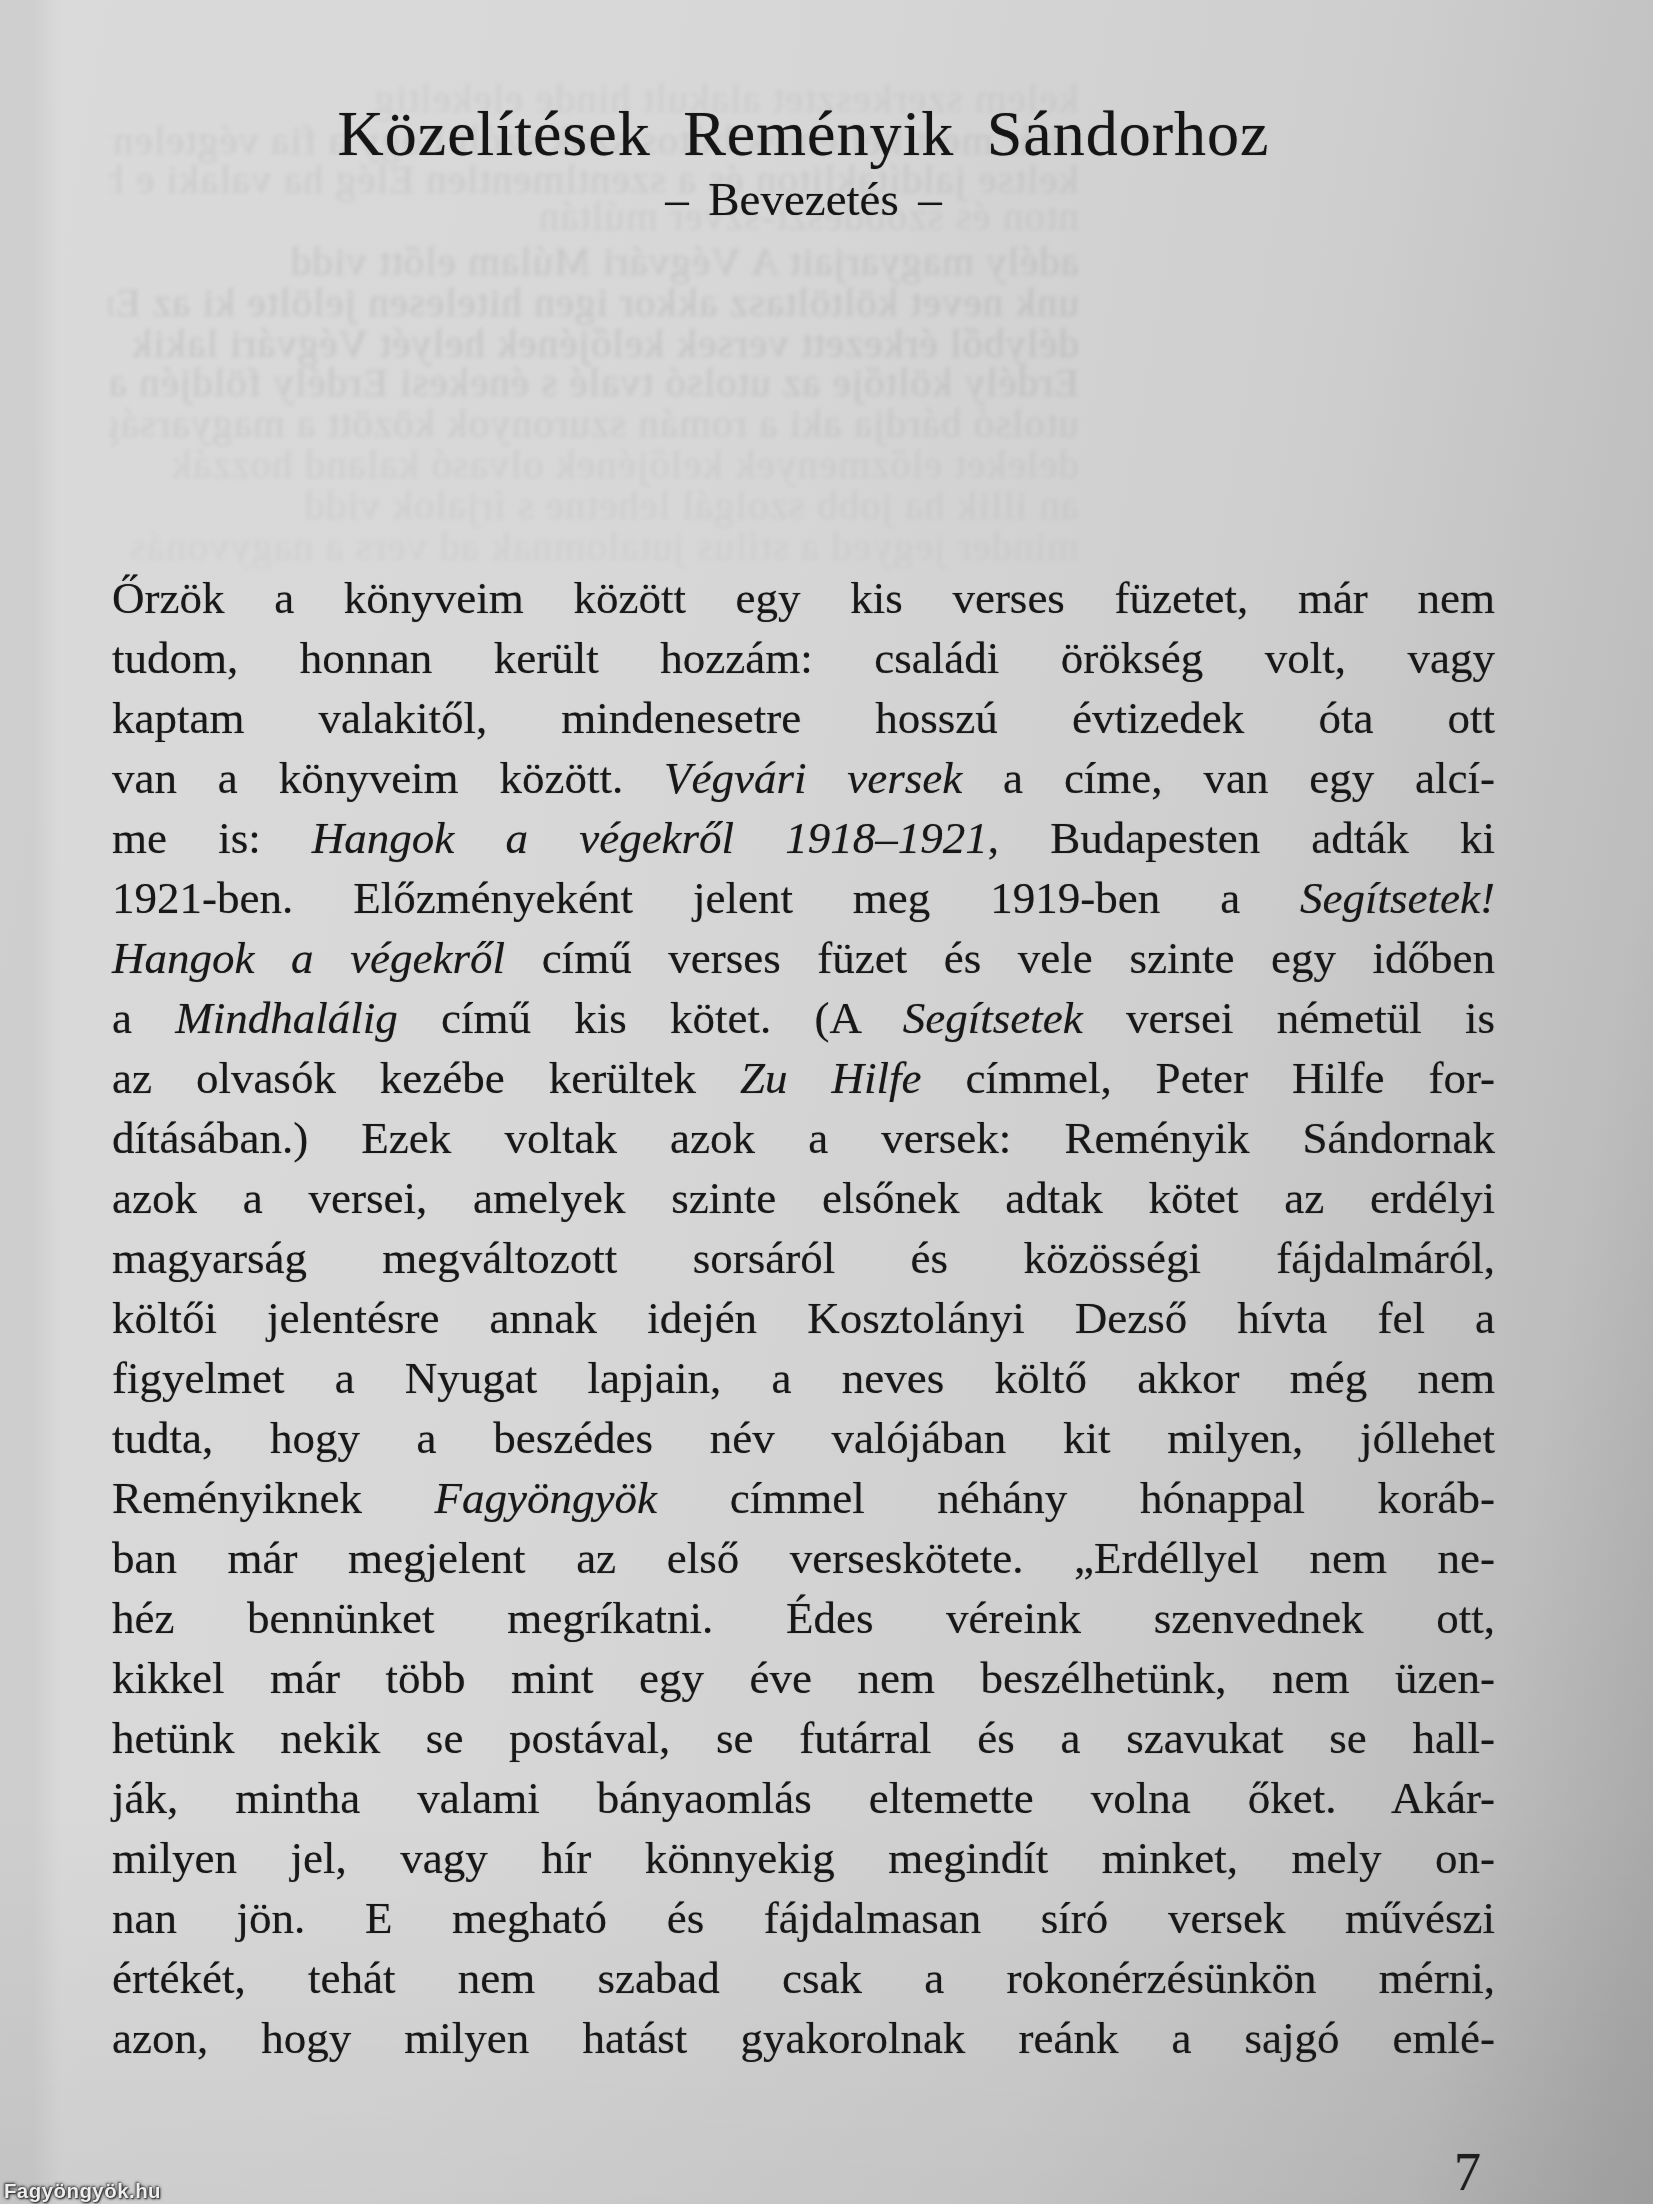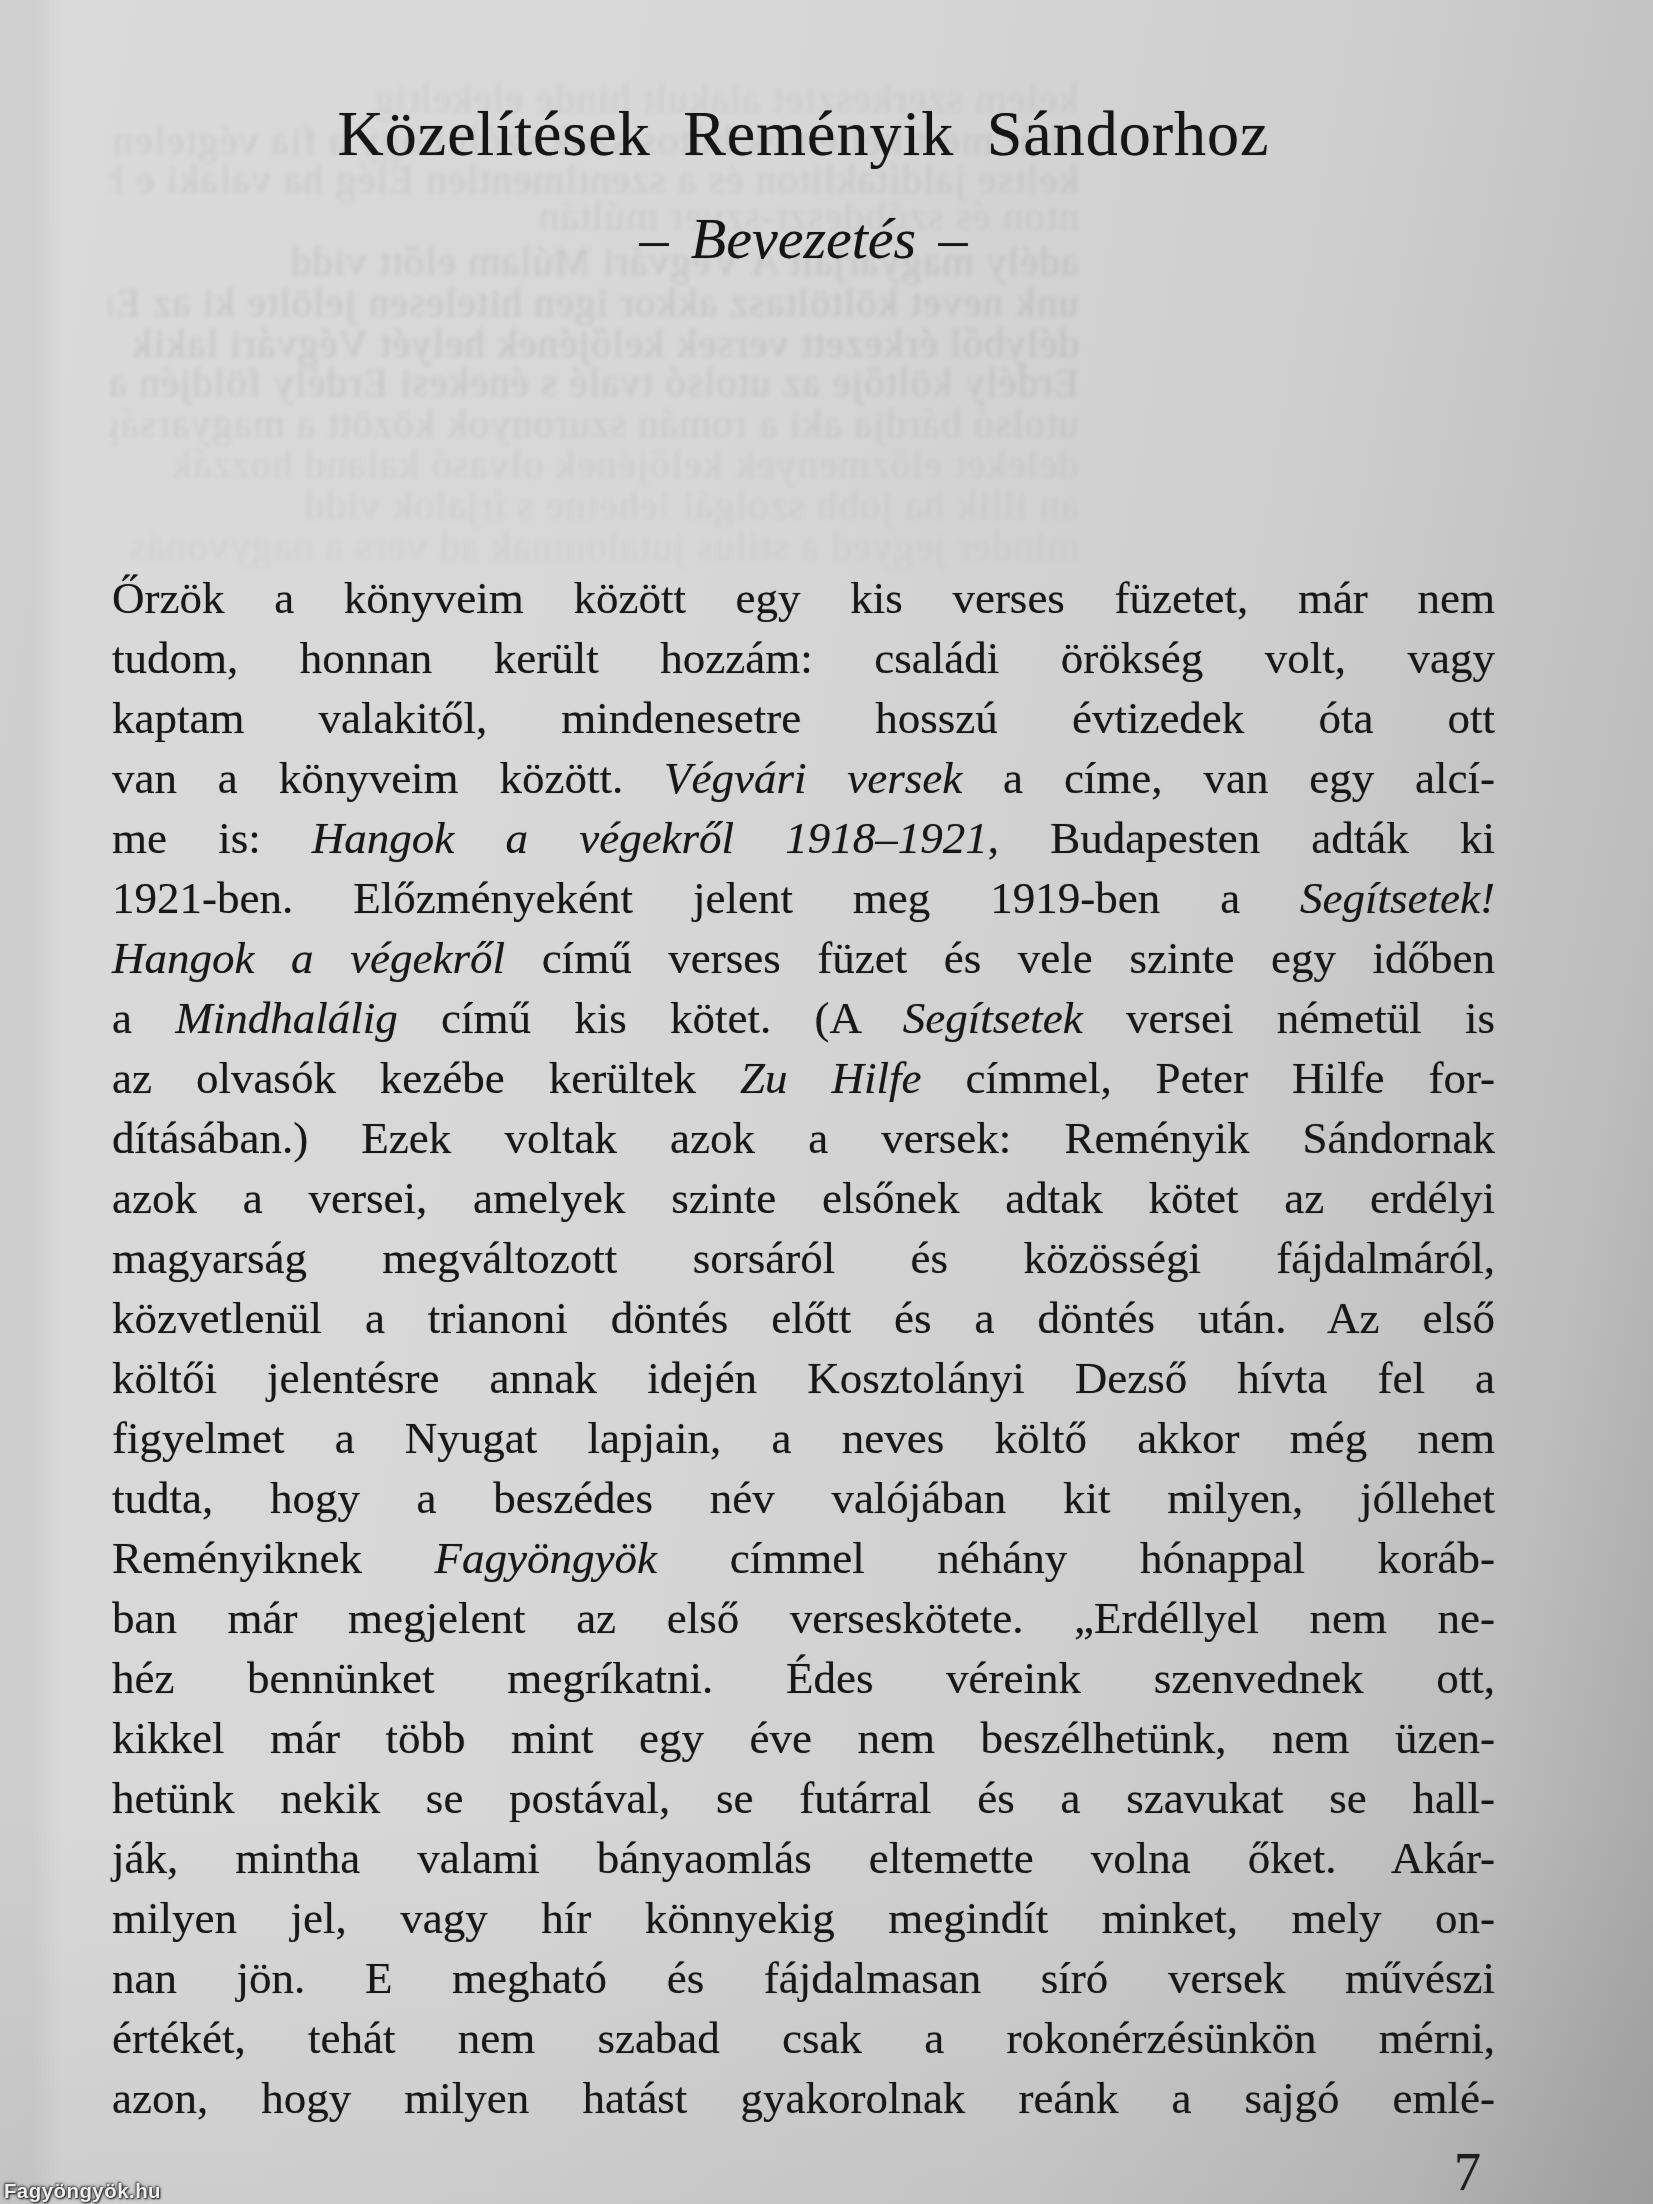--- a/index.html
+++ b/index.html
@@ -51,23 +51,21 @@
     color: #151515;
   }
   #page-title {
     font-size: 64px;
     line-height: 76px;
     word-spacing: 15.5px;
     letter-spacing: 1px;
     text-shadow: 0 0 1px rgba(20,20,20,0.55);
   }
   #page-subtitle {
-    margin-top: 33px;
-    font-size: 58px;
-    font-style: italic;
+    font-size: 47px;
     word-spacing: 7.8px;
     text-shadow: 0 0 1px rgba(20,20,20,0.45);
   }
   #body-text {
     position: absolute;
     left: 112px;
     top: 568px;
     width: 1383px;
     z-index: 3;
     color: #181818;
@@ -137,21 +135,20 @@
       <div class="body-line"><span>kaptam valakitől, mindenesetre hosszú évtizedek óta ott</span></div>
       <div class="body-line"><span>van a könyveim között. </span><i>Végvári versek</i><span> a címe, van egy alcí-</span></div>
       <div class="body-line"><span>me is: </span><i>Hangok a végekről 1918–1921</i><span>, Budapesten adták ki</span></div>
       <div class="body-line"><span>1921-ben. Előzményeként jelent meg 1919-ben a </span><i>Segítsetek!</i></div>
       <div class="body-line"><i>Hangok a végekről</i><span> című verses füzet és vele szinte egy időben</span></div>
       <div class="body-line"><span>a </span><i>Mindhalálig</i><span> című kis kötet. (A </span><i>Segítsetek</i><span> versei németül is</span></div>
       <div class="body-line"><span>az olvasók kezébe kerültek </span><i>Zu Hilfe</i><span> címmel, Peter Hilfe for-</span></div>
       <div class="body-line"><span>dításában.) Ezek voltak azok a versek: Reményik Sándornak</span></div>
       <div class="body-line"><span>azok a versei, amelyek szinte elsőnek adtak kötet az erdélyi</span></div>
       <div class="body-line"><span>magyarság megváltozott sorsáról és közösségi fájdalmáról,</span></div>
-      <div class="body-line"><span>közvetlenül a trianoni döntés előtt és a döntés után. Az első</span></div>
       <div class="body-line"><span>költői jelentésre annak idején Kosztolányi Dezső hívta fel a</span></div>
       <div class="body-line"><span>figyelmet a Nyugat lapjain, a neves költő akkor még nem</span></div>
       <div class="body-line"><span>tudta, hogy a beszédes név valójában kit milyen, jóllehet</span></div>
       <div class="body-line"><span>Reményiknek </span><i>Fagyöngyök</i><span> címmel néhány hónappal koráb-</span></div>
       <div class="body-line"><span>ban már megjelent az első verseskötete. „Erdéllyel nem ne-</span></div>
       <div class="body-line"><span>héz bennünket megríkatni. Édes véreink szenvednek ott,</span></div>
       <div class="body-line"><span>kikkel már több mint egy éve nem beszélhetünk, nem üzen-</span></div>
       <div class="body-line"><span>hetünk nekik se postával, se futárral és a szavukat se hall-</span></div>
       <div class="body-line"><span>ják, mintha valami bányaomlás eltemette volna őket. Akár-</span></div>
       <div class="body-line"><span>milyen jel, vagy hír könnyekig megindít minket, mely on-</span></div>

